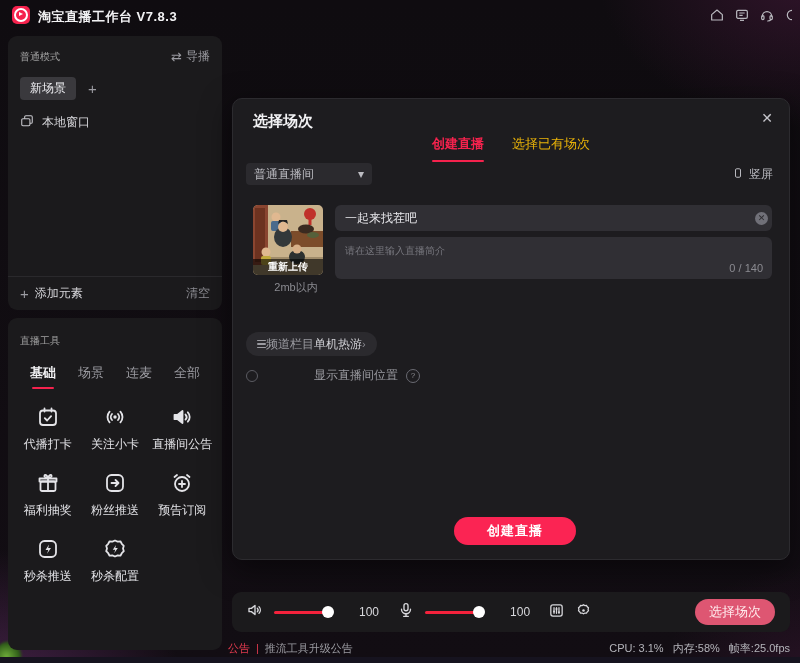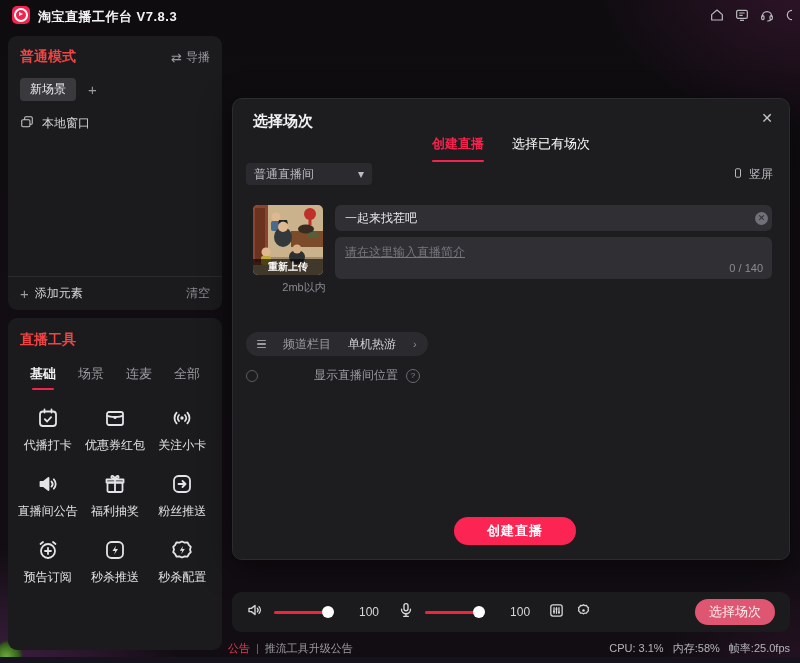--- a/index.html
+++ b/index.html
@@ -35,21 +35,21 @@
   .app-title{position:absolute;left:38px;top:8px;font-size:13px;font-weight:bold;color:#f2f2f4;letter-spacing:.5px;}
   .tb-icons{position:absolute;right:8px;top:7px;display:flex;gap:9px;align-items:center;}
   .tb-icons svg{display:block;}
   .tb-sliver{width:8px;height:16px;overflow:hidden;}
 
   
   .panel{position:absolute;background:#1b1a1c;border-radius:9px;}
   #scene-panel{left:8px;top:36px;width:214px;height:274px;}
   #tools-panel{left:8px;top:318px;width:214px;height:332px;}
 
-  .panel-h1{font-size:14px;font-weight:bold;color:#ef4444;}
+  .panel-h1{font-size:10px;font-weight:normal;color:#a3a3a3;}
   .scene-head{display:flex;justify-content:space-between;align-items:center;padding:12px 12px 0 12px;}
   .director{font-size:12px;color:#9b9ba1;display:flex;align-items:center;gap:4px;cursor:default;}
   .swap-glyph{font-size:13px;color:#9b9ba1;}
   .scene-tabs{display:flex;align-items:center;gap:12px;padding:12px 12px 0 12px;}
   .scene-tab{background:#3a393d;border-radius:4px;font-size:12px;color:#ececf0;padding:3px 10px;}
   .plus-sm{color:#9b9ba1;font-size:15px;line-height:1;}
   .layer-item{display:flex;align-items:center;gap:8px;padding:14px 12px 0 12px;font-size:12px;color:#d8d8dc;}
   .scene-bottom{position:absolute;left:0;right:0;bottom:0;height:34px;border-top:1px solid #2a292c;
     display:flex;align-items:center;justify-content:space-between;padding:0 12px;box-sizing:border-box;}
   .add-el{display:flex;align-items:center;gap:6px;font-size:12px;color:#d8d8dc;}
@@ -64,46 +64,46 @@
   .tool{display:flex;flex-direction:column;align-items:center;gap:7px;}
   .tool svg{display:block;}
   .tool-label{font-size:12px;color:#e2e2e6;}
 
   
   .modal{position:absolute;left:232px;top:98px;width:558px;height:462px;background:#1d1c1f;
     border:1px solid #2c2b2f;border-radius:10px;box-sizing:border-box;box-shadow:0 8px 30px rgba(0,0,0,.5);}
   .modal-title{position:absolute;left:20px;top:13px;font-size:15px;font-weight:bold;color:#f2f2f4;}
   .modal-close{position:absolute;right:16px;top:11px;font-size:14px;color:#c6c6cc;cursor:default;}
   .modal-tabs{position:absolute;left:0;right:0;top:36px;display:flex;justify-content:center;gap:28px;}
-  .modal-tab{font-size:13px;color:#ffffff;padding-bottom:9px;position:relative;}
+  .modal-tab{font-size:13px;color:#eab308;padding-bottom:9px;position:relative;}
   .modal-tab.active{color:#f5224d;font-weight:bold;}
   .modal-tab.active:after{content:"";position:absolute;left:0;right:0;bottom:0;height:2px;border-radius:2px;background:#f5224d;}
   .room-select{position:absolute;left:13px;top:64px;width:126px;height:22px;background:#2b2a2e;border-radius:4px;
     display:flex;align-items:center;justify-content:space-between;padding:0 8px;box-sizing:border-box;}
   .room-select span{font-size:12px;color:#bcbcc2;}
   .chev{color:#77777e;font-size:10px;}
   .portrait{position:absolute;right:16px;top:67px;display:flex;align-items:center;gap:5px;font-size:12px;color:#b8b8be;}
 
   .thumb-wrap{position:absolute;left:20px;top:106px;width:70px;height:70px;border-radius:5px;overflow:hidden;}
   .thumb-wrap svg{display:block;}
   .reupload{position:absolute;left:0;right:0;bottom:0;height:16px;background:rgba(0,0,0,.6);
     font-size:10px;font-weight:bold;color:#fff;display:flex;align-items:center;justify-content:center;}
-  .size-hint{position:absolute;left:36px;top:181px;width:70px;text-align:center;font-size:11px;color:#8b8b91;}
+  .size-hint{position:absolute;left:28px;top:181px;width:70px;text-align:center;font-size:11px;color:#8b8b91;}
 
   .title-input{position:absolute;left:102px;top:106px;width:437px;height:26px;background:#302f34;border:none;
     border-radius:6px;color:#e8e8ec;font-size:12px;padding:0 28px 0 10px;box-sizing:border-box;outline:none;
     font-family:"Liberation Sans","DejaVu Sans",sans-serif;}
   .clear-x{position:absolute;left:522px;top:113px;width:13px;height:13px;border-radius:50%;background:#707078;
     color:#2c2b2f;font-size:9px;line-height:13px;text-align:center;font-weight:bold;}
   .desc-box{position:absolute;left:102px;top:138px;width:437px;height:42px;background:#302f34;border-radius:6px;}
-  .desc-ph{position:absolute;left:10px;top:7px;font-size:12px;color:#77777e;text-decoration:underline;}
+  .desc-ph{position:absolute;left:10px;top:7px;font-size:10px;color:#77777e;}
   .counter{position:absolute;right:9px;bottom:5px;font-size:11px;color:#8b8b91;}
 
   .cat-pill{position:absolute;left:13px;top:233px;height:24px;background:#2b2a2e;border-radius:13px;
-    display:flex;align-items:center;gap:17px;padding:0 11px;}
+    display:flex;align-items:center;gap:0;padding:0 11px;}
   .cat-pill .lbl{font-size:12px;color:#9b9ba1;}
   .cat-pill .val{font-size:12px;color:#cfcfd4;}
   .cat-pill .arr{font-size:11px;color:#8b8b91;}
   .menu-lines{display:inline-flex;flex-direction:column;gap:2px;}
   .menu-lines i{display:block;width:9px;height:1.5px;background:#9b9ba1;border-radius:1px;}
 
   .loc-row{position:absolute;left:13px;top:268px;display:flex;align-items:center;gap:8px;}
   .radio{width:12px;height:12px;border:1.5px solid #5b5b62;border-radius:50%;box-sizing:border-box;}
   .loc-row .lbl{font-size:12px;color:#9b9ba1;margin-left:48px;}
   .help{width:12px;height:12px;border:1px solid #6a6a72;border-radius:50%;font-size:8px;color:#8b8b91;
@@ -212,30 +212,20 @@
   <div class="tool-grid">
     <div class="tool">
       <span>
         <svg width="24" height="24" viewBox="0 0 24 24" fill="none" stroke="#e4e4e8" stroke-width="1.8" stroke-linecap="round" stroke-linejoin="round">
             <rect x="4" y="5.5" width="16" height="14.5" rx="3"></rect>
             <path d="M8.5 3.5 v3 M15.5 3.5 v3"></path>
             <path d="M8.8 13.2 l2.3 2.3 4-4.3"></path>
           </svg>
       </span>
       <span class="tool-label">代播打卡</span>
-    </div>
-    <div class="tool">
-      <span>
-        <svg width="24" height="24" viewBox="0 0 24 24" fill="none" stroke="#e4e4e8" stroke-width="1.8" stroke-linejoin="round">
-            <path d="M4 8 a2 2 0 0 1 2-2 h12 a2 2 0 0 1 2 2 v9 a2 2 0 0 1-2 2 H6 a2 2 0 0 1-2-2 Z"></path>
-            <path d="M4 9.5 c3 2 13 2 16 0"></path>
-            <circle cx="12" cy="11.5" r="1.6" fill="#e4e4e8" stroke="none"></circle>
-          </svg>
-      </span>
-      <span class="tool-label">优惠券红包</span>
     </div>
     <div class="tool">
       <span>
         <svg width="24" height="24" viewBox="0 0 24 24" fill="none" stroke="#e4e4e8" stroke-width="1.8" stroke-linecap="round">
             <circle cx="12" cy="12" r="1.7" fill="#e4e4e8" stroke="none"></circle>
             <path d="M9 15 a4.4 4.4 0 0 1 0-6 M15 9 a4.4 4.4 0 0 1 0 6"></path>
             <path d="M6.6 17.4 a8 8 0 0 1 0-10.8 M17.4 6.6 a8 8 0 0 1 0 10.8"></path>
           </svg>
       </span>
       <span class="tool-label">关注小卡</span>

